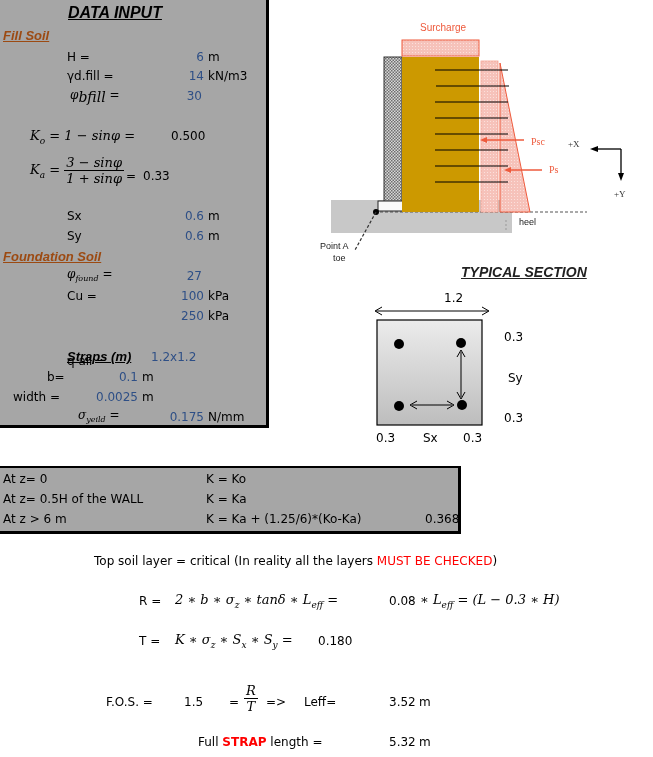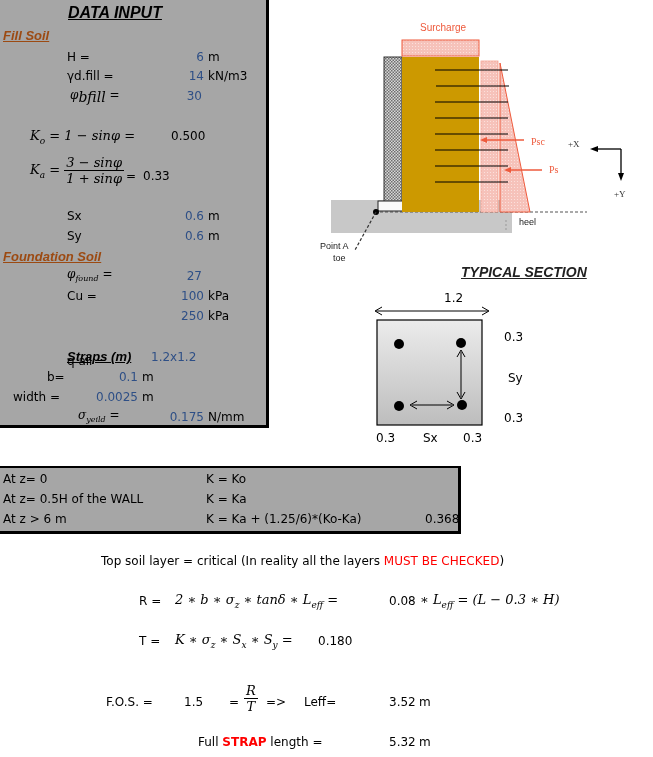--- a/index.html
+++ b/index.html
@@ -180,21 +180,21 @@
 
 <div class="box2"></div>
 <div class="abs txt red" style="left:3px;top:472px;">At z= 0</div>
 <div class="abs txt red" style="left:206px;top:472px;">K = Ko</div>
 <div class="abs txt red" style="left:3px;top:492px;">At z= 0.5H of the WALL</div>
 <div class="abs txt red" style="left:206px;top:492px;">K = Ka</div>
 <div class="abs txt red" style="left:3px;top:512px;">At z &gt; 6 m</div>
 <div class="abs txt red" style="left:206px;top:512px;">K = Ka + (1.25/6)*(Ko-Ka)</div>
 <div class="abs txt" style="left:425px;top:512px;">0.368</div>
 
-<div class="abs txt" style="left:101px;top:554px;"><span>Top soil layer = critical (In reality all the layers </span><span class="red">MUST BE CHECKED</span><span>)</span></div>
+<div class="abs txt" style="left:94px;top:554px;"><span>Top soil layer = critical (In reality all the layers </span><span class="red">MUST BE CHECKED</span><span>)</span></div>
 
 <div class="abs txt" style="left:139px;top:594px;">R =</div>
 <div class="abs math" style="left:175px;top:592px;">2 ∗ b ∗ σ<sub style="font-size:9px">z</sub> ∗ tanδ ∗ L<sub style="font-size:9px">eff</sub> =</div>
 <div class="abs txt" style="left:389px;top:594px;">0.08</div>
 <div class="abs math" style="left:420px;top:592px;">∗ L<sub style="font-size:9px">eff</sub> = (L − 0.3 ∗ H)</div>
 
 <div class="abs txt" style="left:139px;top:634px;">T =</div>
 <div class="abs math" style="left:175px;top:632px;">K ∗ σ<sub style="font-size:9px">z</sub> ∗ S<sub style="font-size:9px">x</sub> ∗ S<sub style="font-size:9px">y</sub> =</div>
 <div class="abs txt" style="left:318px;top:634px;">0.180</div>
 

